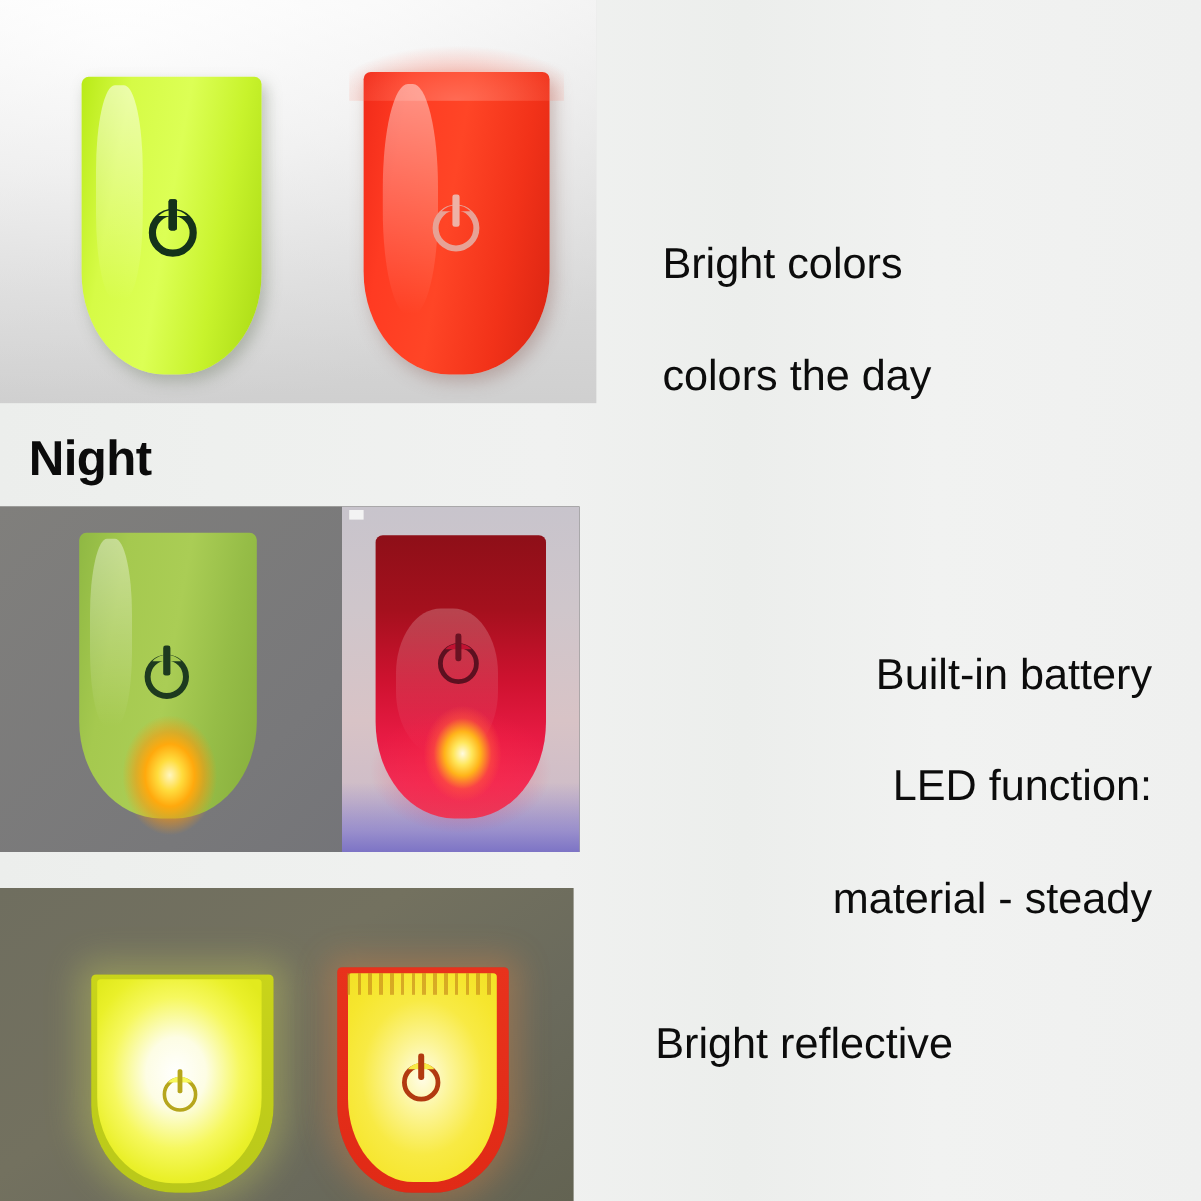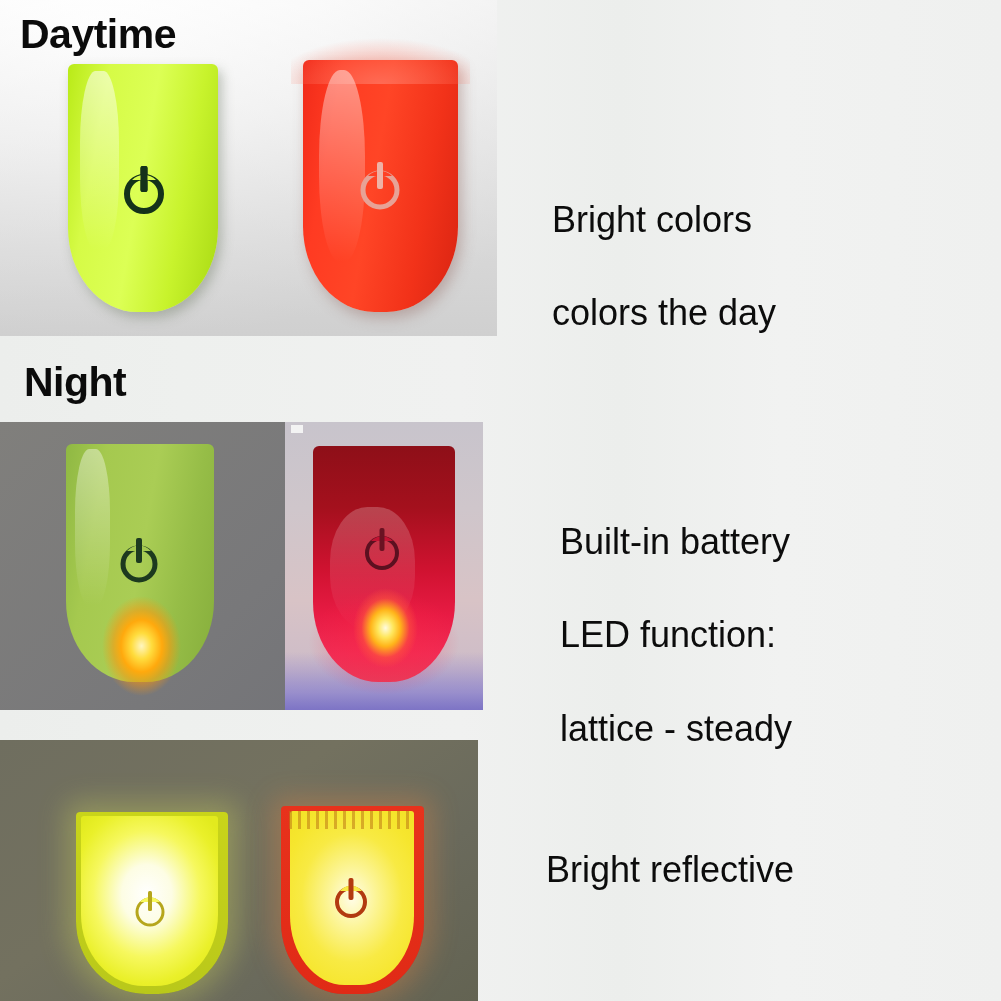--- a/index.html
+++ b/index.html
@@ -98,21 +98,21 @@
   
   .sectionlabel{position:absolute;font-weight:bold;color:#0b0b0b;
      letter-spacing:-.5px;line-height:1;}
   #label-daytime{left:20px;top:14px;font-size:41px;}
   #label-night{left:24px;top:362px;font-size:41px;text-align:right;}
 
   
   .calloutwrap{position:absolute;text-align:left;color:#0c0c0c;
      font-size:36px;line-height:1.30;white-space:pre-line;}
   #callout-1{left:552px;top:150px;width:396px;}
-  #callout-2{left:560px;top:472px;width:400px;text-align:left;}
+  #callout-2{left:560px;top:492px;width:400px;text-align:right;}
   #callout-3{left:546px;top:800px;width:450px;text-align:left;}
   .calloutwrap .ln{display:block;}
 </style>
 </head>
 <body>
 
 <div id="stage">
 
   <div class="panel" id="panel-day">
     <div class="shade"></div>
@@ -184,32 +184,31 @@
       <div class="face"></div>
       <div class="speckle"></div>
       <svg class="pwr" style="left:46px;top:66px;" width="48" height="50" viewBox="0 0 48 50">
         <circle cx="24" cy="30" r="14" fill="none" stroke="#b23a10" stroke-width="4"></circle>
         <path d="M13 19 A14 14 0 0 1 35 19" fill="#f8ea44" stroke="none"></path>
         <rect x="21.5" y="6" width="5" height="22" rx="2" fill="#b23a10"></rect>
       </svg>
     </div>
   </div>
 
-  <div class="sectionlabel" id="label-daytime">Daytime</div>
   <div class="sectionlabel" id="label-night">Night</div>
 
   <div class="calloutwrap" id="callout-1">
     <span class="ln">Bright colors</span>
     <span class="ln">colors the day</span>
   </div>
 
   <div class="calloutwrap" id="callout-2">
     <span class="ln">Built-in battery</span>
     <span class="ln">LED function:</span>
-    <span class="ln">lattice - steady</span>
+    <span class="ln">material - steady</span>
   </div>
 
   <div class="calloutwrap" id="callout-3">
     <span class="ln">Bright reflective</span>
     
   </div>
 
 </div>
 
 </body></html>

